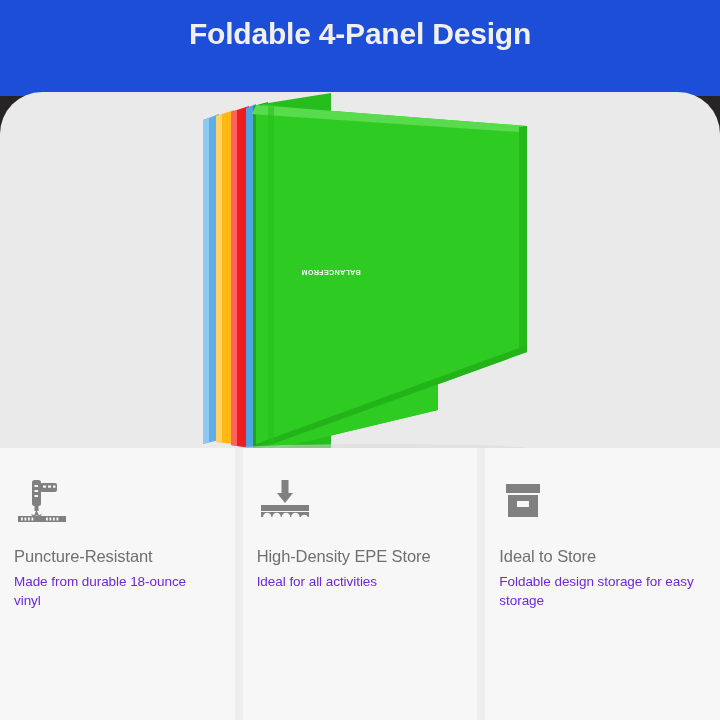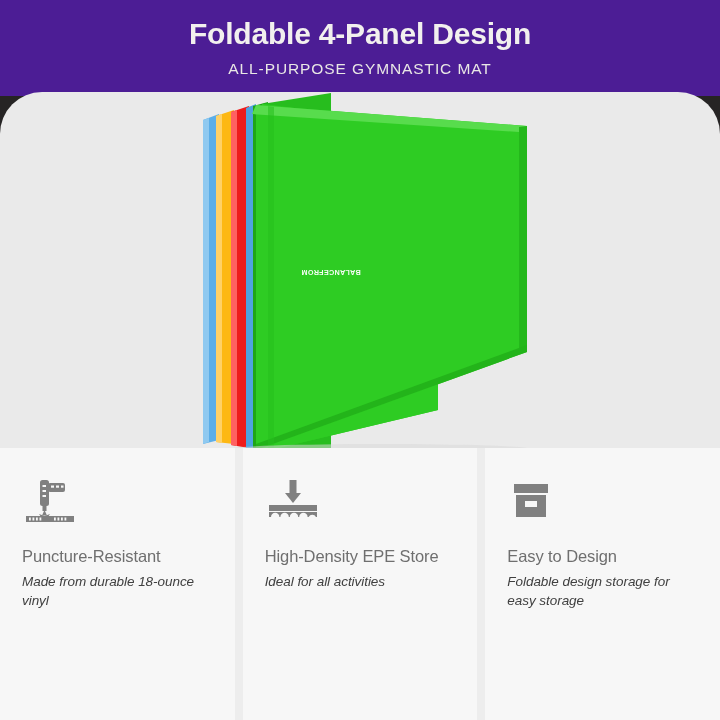--- a/index.html
+++ b/index.html
@@ -7,21 +7,21 @@
   body {
     font-family:"Liberation Sans", sans-serif;
     background:#262424;
     overflow:hidden;
     position:relative;
   }
 
   
   .header {
     position:absolute; left:0; top:0; width:720px; height:96px;
-    background:#4c1d95;
+    background:#1d4ed8;
     display:flex; flex-direction:column;
     align-items:center; justify-content:flex-start;
     padding-top:14px;
   }
   .header-title {
     color:#F2F0EE;
     font-size:30px;
     font-weight:bold;
     letter-spacing:-0.2px;
     line-height:40px;
@@ -67,51 +67,49 @@
   
   .features {
     position:absolute; left:0; top:448px; width:720px; height:272px;
     background:#EDEDED;
     display:flex;
     gap:8px;
   }
   .feature-card {
     flex:1 1 0;
     background:#F7F7F7;
-    padding:28px 22px 0 22px;
+    padding:28px 22px 0 14px;
     position:relative;
   }
   .feature-icon {
     width:56px; height:48px;
     margin-bottom:22px;
     display:block;
   }
   .feature-title {
     color:#6F6F6F;
     font-size:16.5px;
     font-weight:400;
     line-height:21px;
     letter-spacing:-0.1px;
     margin-bottom:5px;
   }
   .feature-desc {
-    color:#404040;
+    color:#6d28d9;
     font-size:13.5px;
     font-weight:400;
     line-height:19px;
     letter-spacing:-0.05px;
-    font-style:italic;
   }
 </style>
 </head>
 <body>
 
 <div class="header">
   <div class="header-title">Foldable 4-Panel Design</div>
-  <div class="header-subtitle">ALL-PURPOSE GYMNASTIC MAT</div>
 </div>
 
 <div class="product-panel">
   <div class="product-stage">
 
     <svg class="mat-svg" width="720" height="360" viewBox="0 0 720 360">
 
       <polygon points="203,28 219,22 219,348 203,352" fill="#5BAEE8"></polygon>
       <polygon points="203,28 209,26 209,350 203,352" fill="#8FC9F0"></polygon>
 
@@ -203,17 +201,17 @@
   </div>
 
   <div class="feature-card">
     <svg class="feature-icon" viewBox="0 0 56 48">
       <g fill="#808080">
         <rect x="7" y="8" width="34" height="9"></rect>
         <rect x="9" y="19" width="30" height="22"></rect>
         <rect x="18" y="25" width="12" height="6" fill="#F7F7F7"></rect>
       </g>
     </svg>
-    <div class="feature-title">Easy to Design</div>
+    <div class="feature-title">Ideal to Store</div>
     <div class="feature-desc">Foldable design storage for easy storage</div>
   </div>
 
 </div>
 
 </body></html>

